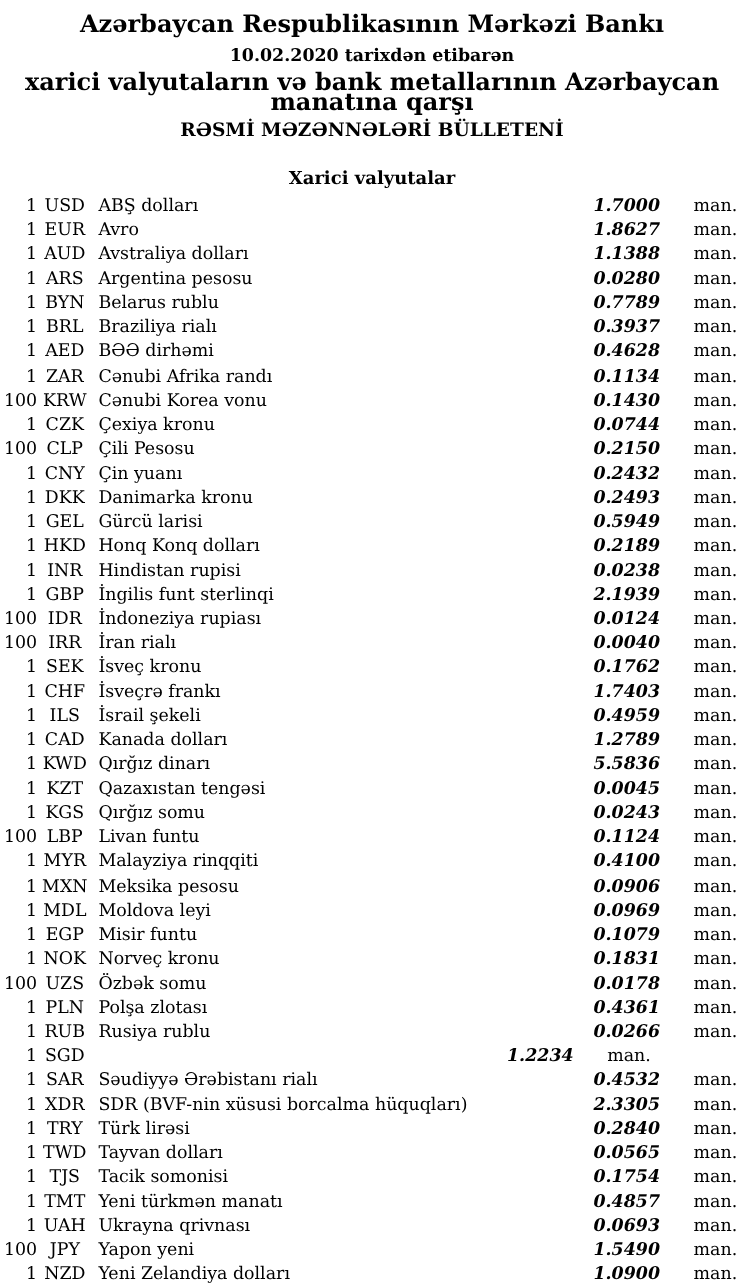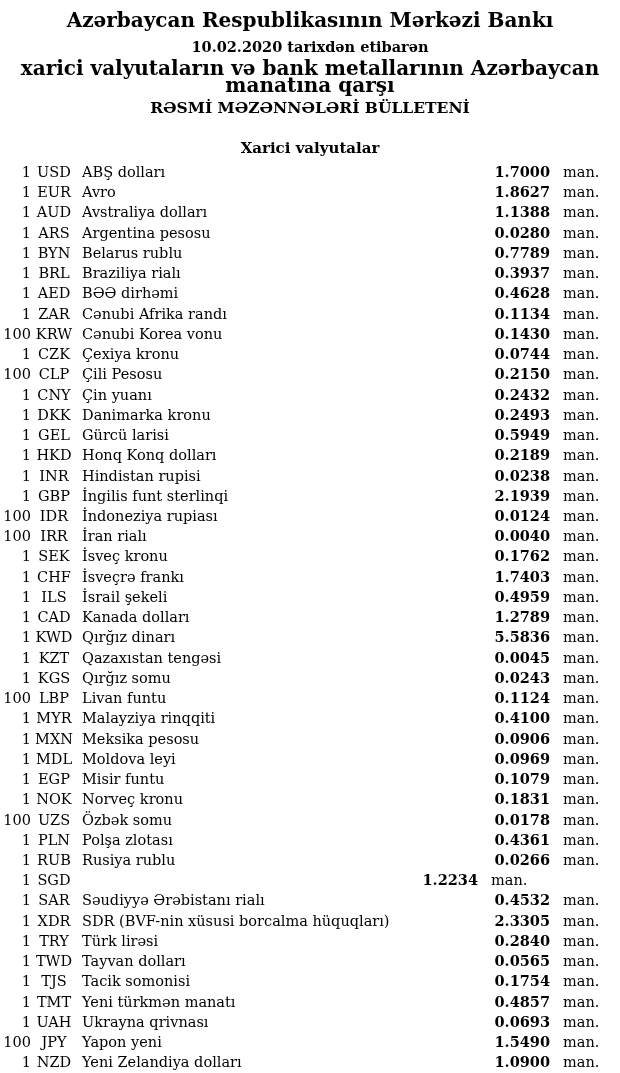--- a/index.html
+++ b/index.html
@@ -63,23 +63,24 @@
   .code {
     text-align: center;
   }
   .name {
     padding-left: 5px;
     overflow: hidden;
   }
   .rate {
     text-align: right;
     font-weight: bold;
+    font-style: italic;
   }
   .unit {
-    padding-left: 13px;
+    padding-left: 28px;
   }
 </style>
 </head>
 <body>
 
 <div class="doc-header">
   <div class="bank-name">Azərbaycan Respublikasının Mərkəzi Bankı</div>
   <div class="date-line">10.02.2020 tarixdən etibarən</div>
   <div class="scope-line">xarici valyutaların və bank metallarının Azərbaycan manatına qarşı</div>
   <div class="bulletin-title">RƏSMİ MƏZƏNNƏLƏRİ BÜLLETENİ</div>

